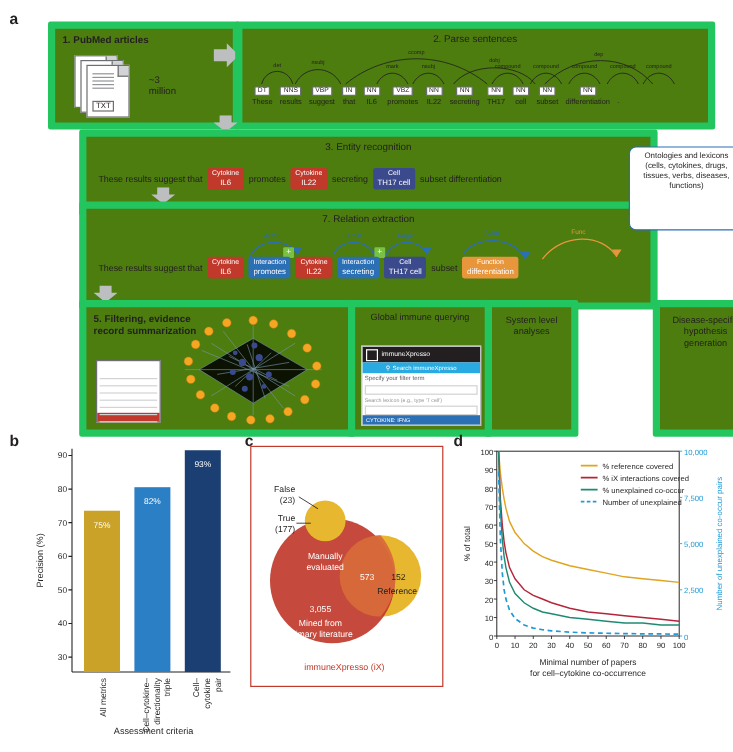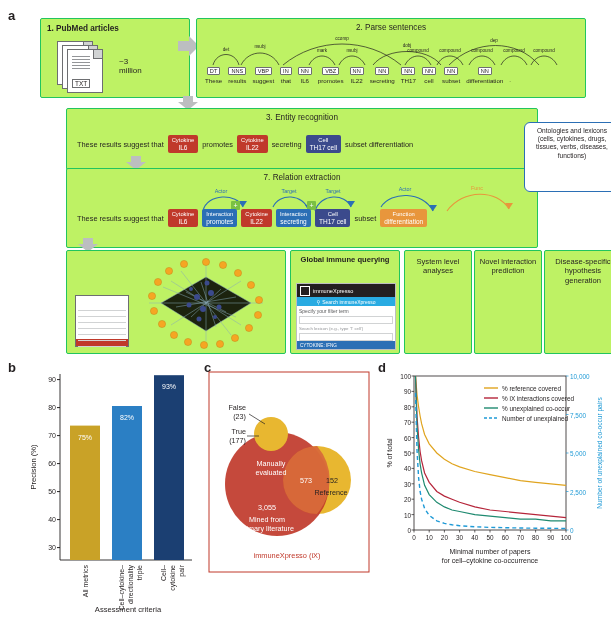--- a/index.html
+++ b/index.html
@@ -1,20 +1,20 @@
 <!DOCTYPE html>
 <html><head>
 <meta charset="utf-8">
 <style>
   html,body{margin:0;padding:0;background:#fff;}
   body{width:611px;height:627px;font-family:"Liberation Sans",sans-serif;color:#231f20;position:relative;overflow:hidden;}
   .panel-letter{position:absolute;font-weight:bold;font-size:13px;}
   
   #panel-a{position:absolute;left:26px;top:10px;width:572px;height:345px;}
-  .stagebox{position:absolute;border:1px solid #22c55e;background:#bef264;border-radius:2px;}
+  .stagebox{position:absolute;border:6px solid #22c55e;background:#4d7c0f;border-radius:2px;}
   .stage-title{font-size:8.2px;font-weight:normal;text-align:center;}
   
   #s1{left:14px;top:8px;width:148px;height:78px;}
   #s1 .lbl{position:absolute;left:6px;top:5px;font-size:8.2px;font-weight:bold;}
   .doc-stack{position:absolute;left:16px;top:22px;width:46px;height:48px;}
   .doc{position:absolute;width:34px;height:42px;border:1px solid #6d6e71;background:#fff;}
   .doc.d1{left:0;top:0;}
   .doc.d2{left:5px;top:4px;}
   .doc.d3{left:10px;top:8px;background:#fff;}
   .doc .corner{position:absolute;right:0;top:0;width:8px;height:8px;background:#d1d3d4;border-left:1px solid #6d6e71;border-bottom:1px solid #6d6e71;}
@@ -50,21 +50,21 @@
   
   #s5{left:40px;top:240px;width:218px;height:102px;}
   #s5 .lbl{position:absolute;left:6px;top:5px;font-size:8.2px;font-weight:bold;line-height:1.25;width:92px;}
   .sheet{position:absolute;left:8px;top:44px;width:52px;height:50px;border:1px solid #6d6e71;background:#fff;}
   .sheet .bar{position:absolute;left:0;right:0;height:7px;background:#c0392b;}
   .sheet .grid{position:absolute;left:2px;top:9px;right:2px;bottom:2px;}
   .sheet .grid i{display:block;height:5px;border-bottom:1px solid #d1d3d4;}
   .netimg{position:absolute;left:74px;top:6px;width:130px;height:92px;}
   
   #qbox{position:absolute;left:264px;top:240px;width:108px;height:102px;}
-  #qbox .ttl{font-size:7.6px;font-weight:bold;text-align:center;padding:4px 3px 0;line-height:1.2;}
+  #qbox .ttl{font-size:7.6px;font-weight:normal;text-align:center;padding:4px 3px 0;line-height:1.2;}
   .app{position:absolute;left:5px;top:32px;width:98px;height:65px;border:1px solid #bcbec0;background:#fff;overflow:hidden;}
   .app .topbar{height:13px;background:#231f20;color:#fff;font-size:5.6px;display:flex;align-items:center;gap:3px;padding:0 3px;}
   .app .searchbar{height:9px;background:#29abe2;color:#fff;font-size:5px;display:flex;align-items:center;justify-content:center;}
   .app .body{font-size:5px;padding:2px;color:#58595b;}
   .app .field{height:6px;border:1px solid #d1d3d4;margin:2px 0;}
   .app .bottombar{position:absolute;left:0;right:0;bottom:0;height:8px;background:#2b6fb5;color:#fff;font-size:4.6px;display:flex;align-items:center;padding-left:3px;}
   
   .rbox{position:absolute;top:240px;width:66px;height:102px;}
   .rbox .t{font-size:7.6px;text-align:center;padding:6px 4px;line-height:1.25;}
   #rb1{left:378px;}#rb2{left:448px;}#rb3{left:518px;width:76px;}
@@ -261,20 +261,21 @@
   </div>
 
   <div id="ontobox" style="white-space:pre-line">Ontologies and lexicons
 (cells, cytokines, drugs, tissues, verbs, diseases, functions)</div>
 
   <svg style="position:absolute;left:52px;top:228px;" width="20" height="14">
     <polygon points="5,0 15,0 15,6 20,6 10,14 0,6 5,6" fill="#bcbec0"></polygon>
   </svg>
 
   <div class="stagebox" id="s5">
+    <div class="lbl">5. Filtering, evidence record summarization</div>
     <div class="sheet">
       <div class="bar"></div>
       <div class="grid">
           <i></i>
           <i></i>
           <i></i>
           <i></i>
           <i></i>
           <i></i>
           <i></i>
@@ -346,23 +347,20 @@
         <div class="field"></div>
         <div style="font-size:4.4px;color:#58595b">drug</div>
       </div>
       <div class="bottombar">CYTOKINE: IFNG</div>
     </div>
   </div>
 
   <div class="stagebox rbox" id="rb1">
     <div class="t">System level analyses</div>
   </div>
-  <div class="stagebox rbox" id="rb2">
-    <div class="t">Novel interaction prediction</div>
-  </div>
   <div class="stagebox rbox" id="rb3">
     <div class="t">Disease-specific hypothesis generation</div>
   </div>
 </div>
 
 <div class="panel-letter" style="left:8px;top:360px;">b</div>
 <div id="panel-b">
   <svg width="175" height="255">
 
     <line x1="36" y1="12" x2="36" y2="198" stroke="#231f20" stroke-width="0.9"></line>

